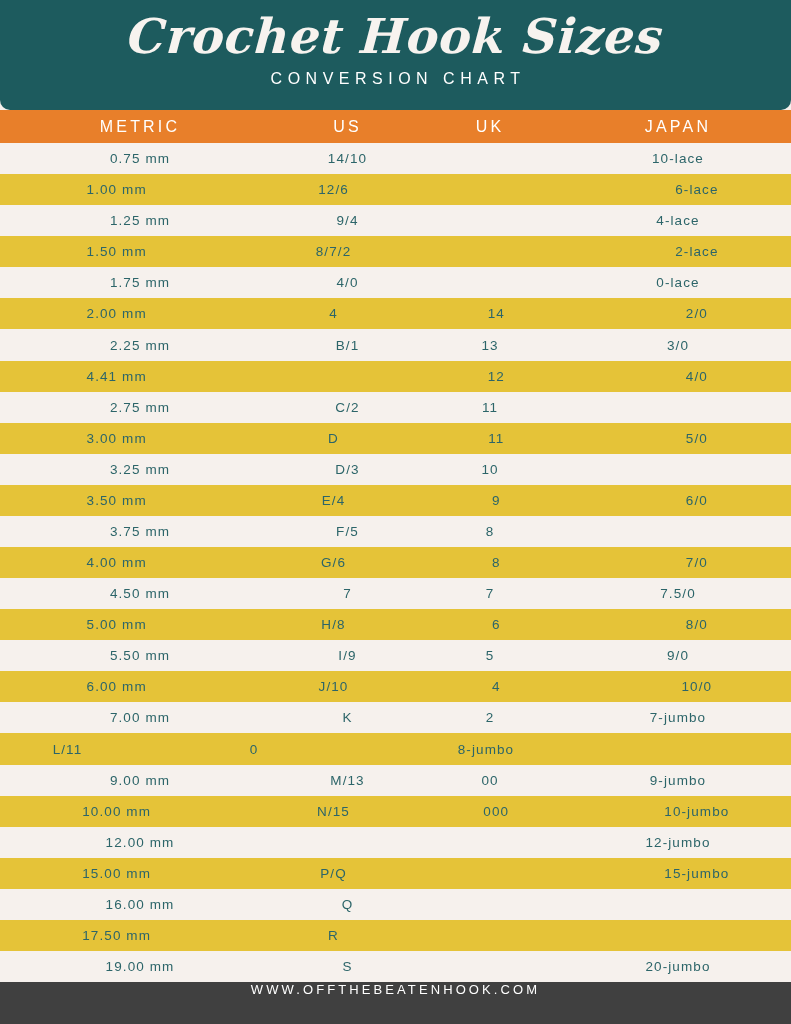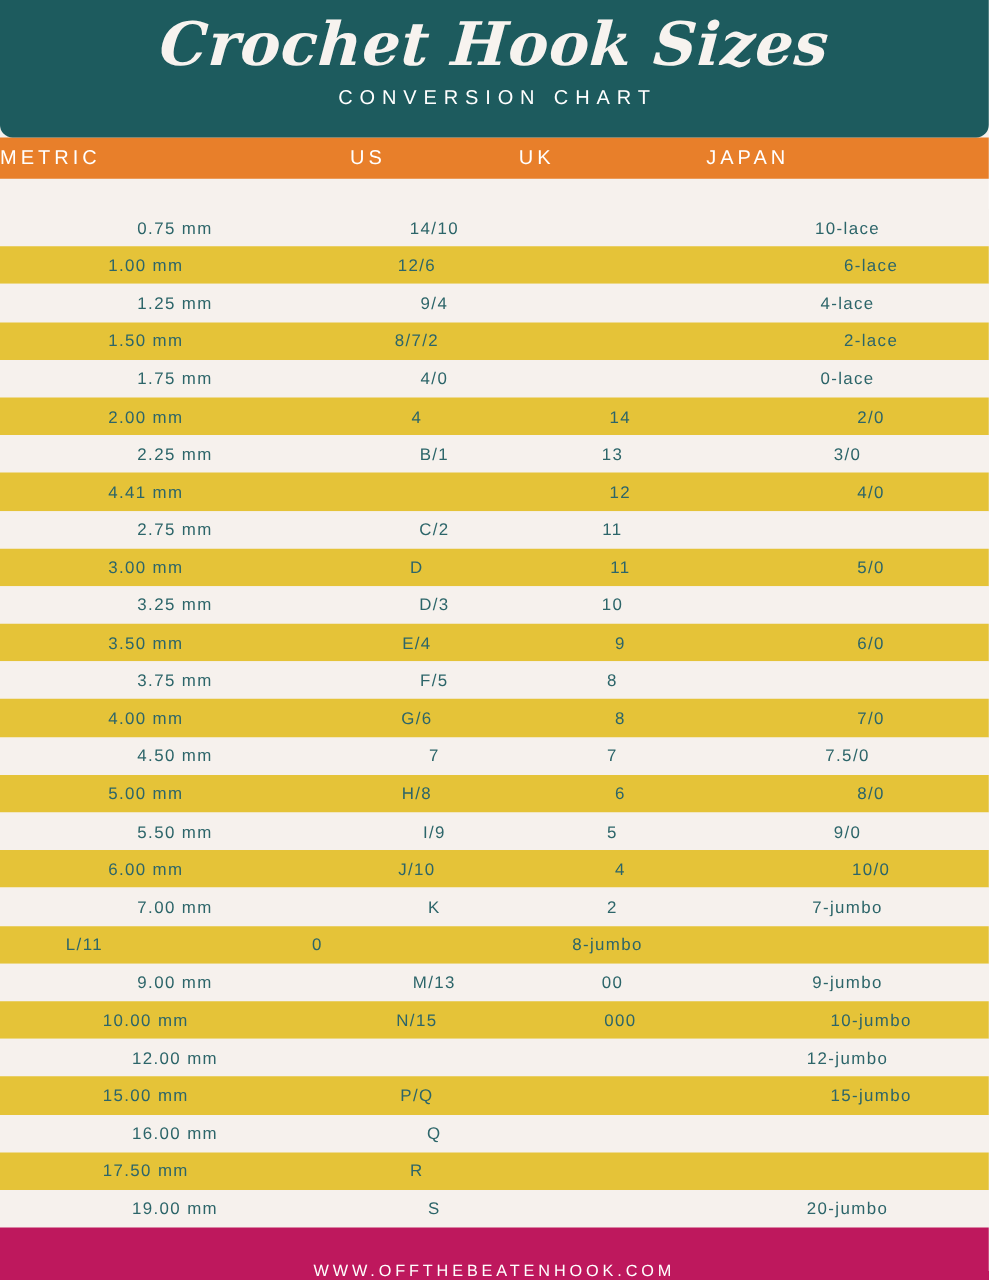--- a/index.html
+++ b/index.html
@@ -67,31 +67,31 @@
     height: 33px;
     display: flex;
     align-items: center;
     position: relative;
     z-index: 1;
   }
   .colhead .cell {
     color: #ffffff;
     font-size: 16px;
     letter-spacing: 3.2px;
+    text-align: center;
     font-family: "Liberation Sans", sans-serif;
     white-space: nowrap;
   }
 
   
   .tbody {
     flex: 1 1 auto;
     display: flex;
     flex-direction: column;
     background: #f6f1ed;
-    margin-top: 24px;
   }
   .row {
     flex: 1 1 0;
     display: flex;
     align-items: center;
     min-height: 0;
   }
   .row.alt  { background: #e5c338; gap: 44px; }
   .row.base { background: #f6f1ed; }
   .row .cell {
@@ -110,25 +110,25 @@
   .c-uk     { width: 150px; }
   .c-japan  { width: 226px; }
 
   .colhead .c-metric { width: 280px; }
   .colhead .c-us     { width: 135px; }
   .colhead .c-uk     { width: 150px; }
   .colhead .c-japan  { width: 226px; }
 
   
   .footer {
-    background: #be185d;
+    background: #404040;
     flex: 0 0 42px;
     height: 42px;
     display: flex;
-    align-items: flex-end;
+    align-items: flex-start;
     justify-content: center;
   }
   .footer-text {
     color: #ffffff;
     font-size: 13px;
     letter-spacing: 3.1px;
     font-family: "Liberation Sans", sans-serif;
     white-space: nowrap;
   }
 </style>

